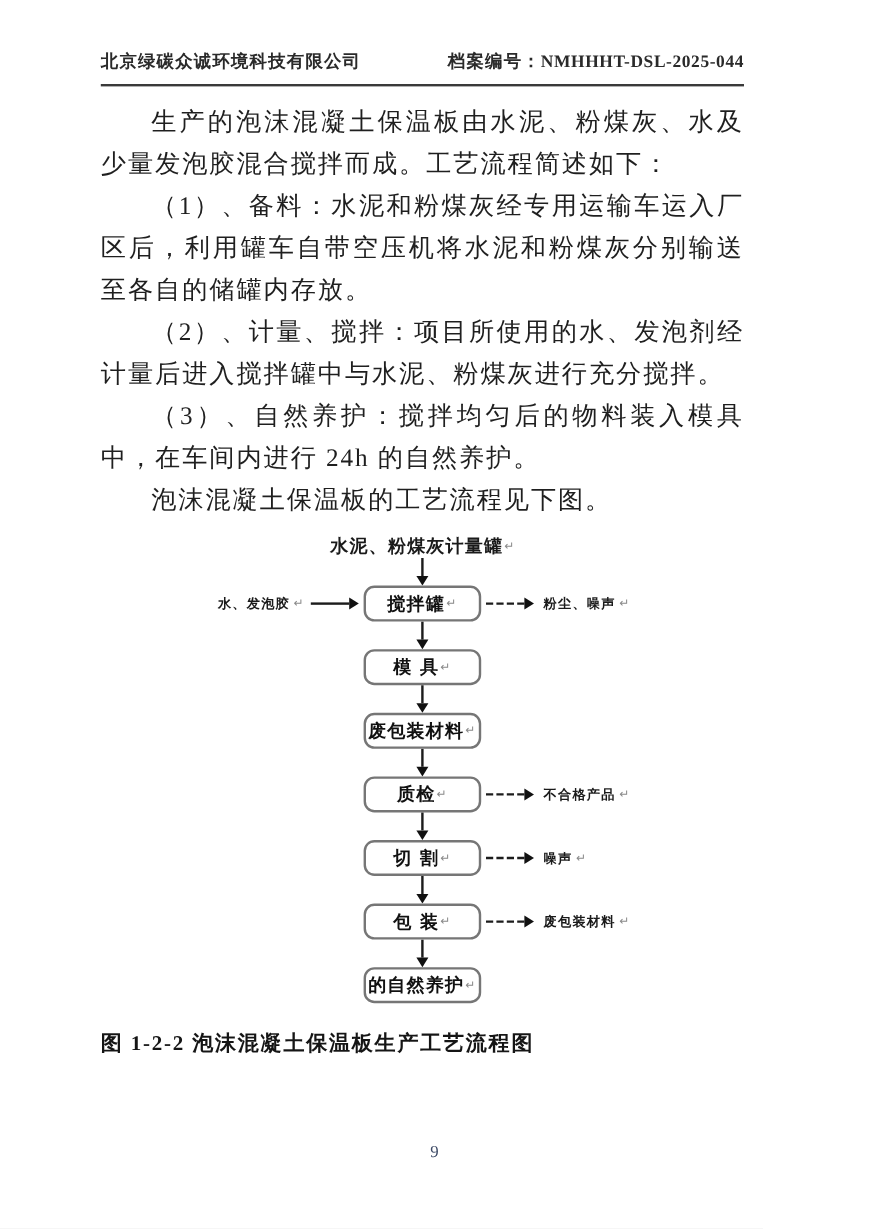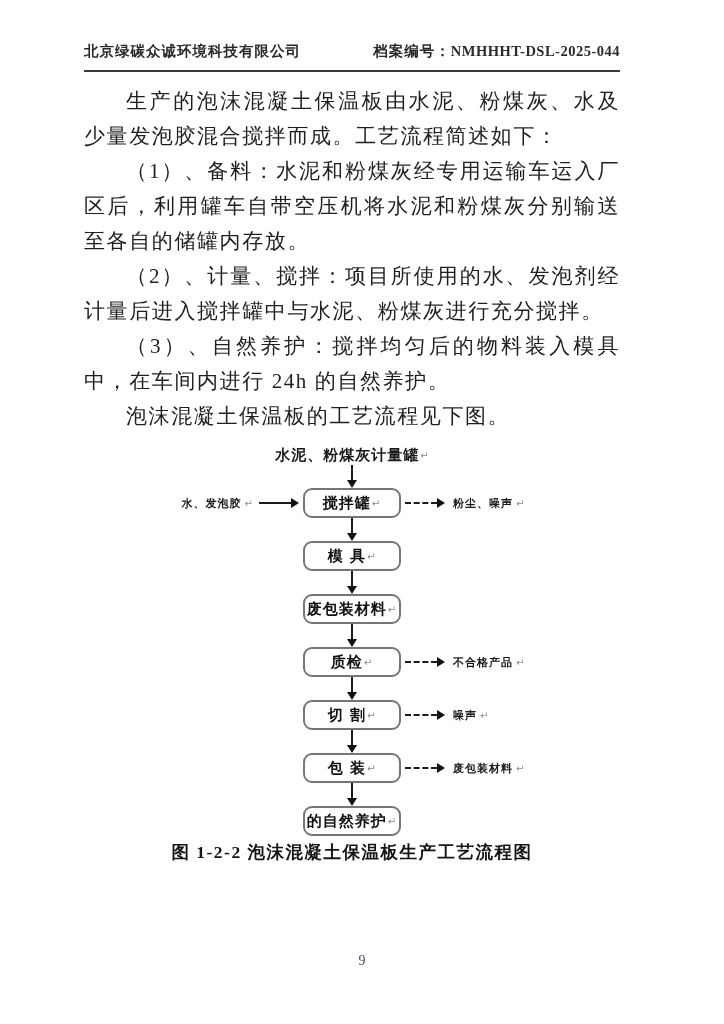--- a/index.html
+++ b/index.html
@@ -81,22 +81,22 @@
   .h-head {
     width:0; height:0;
     border-top:5px solid transparent; border-bottom:5px solid transparent;
     border-left:8px solid #111;
   }
   .side .fc-side-label { margin-right:2px; }
   .side.right .h-arrow { margin-right:8px; }
   .side.left  .h-arrow { margin-left:6px; }
   
   .caption {
-    margin-top:4px;
-    text-align:center;
+    margin-top:21px;
+    text-align:left;
     font-size:17.5px; font-weight:bold;
     letter-spacing:1.5px;
     color:#151515;
   }
   .page-number {
     position:absolute;
     bottom:55px; left:0; right:0;
     text-align:center;
     font-size:14px;
     color:#3d4a66;

